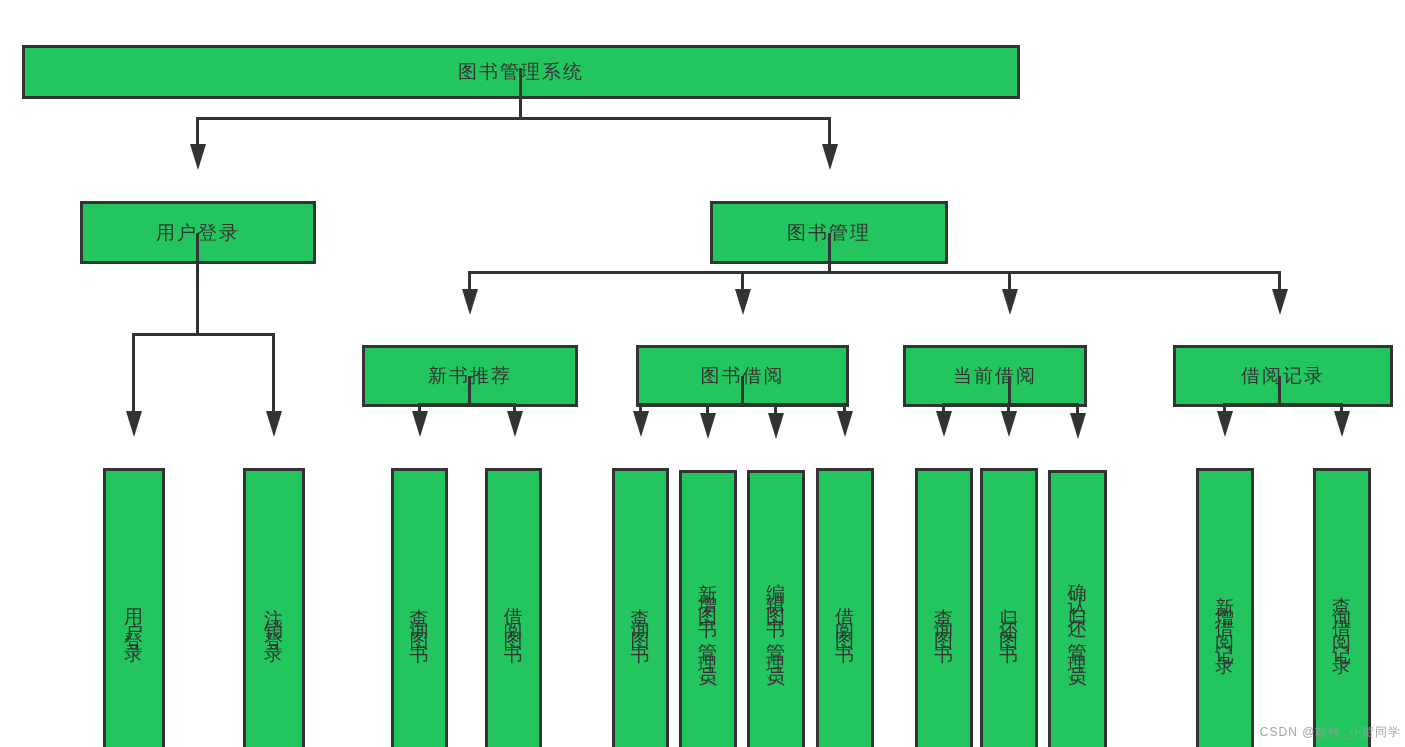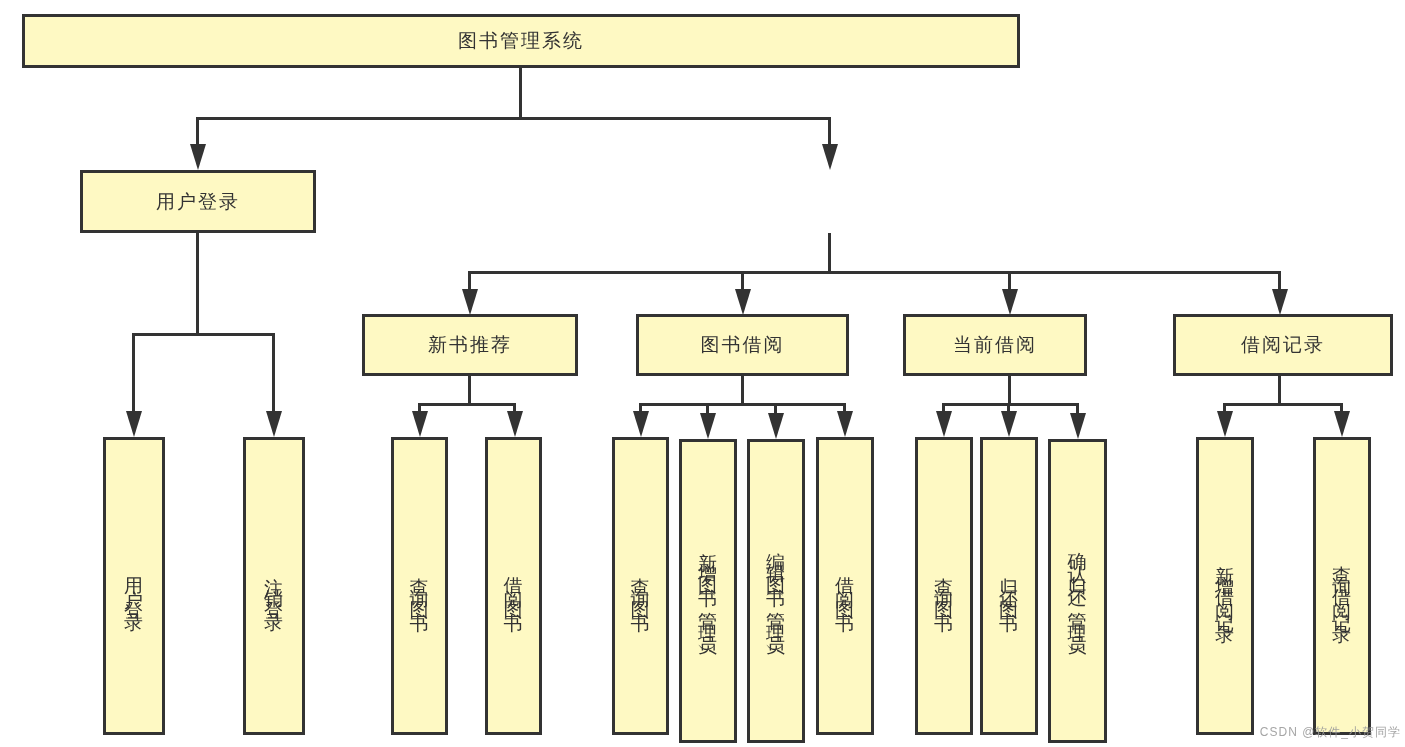--- a/index.html
+++ b/index.html
@@ -8,24 +8,25 @@
     width: 1405px;
     height: 747px;
     background: #ffffff;
     overflow: hidden;
     font-family: "Liberation Sans", "DejaVu Sans", sans-serif;
   }
   .box {
     position: absolute;
     box-sizing: border-box;
     border: 3px solid #333333;
-    background: #fef9c3;
+    background: #22c55e;
     display: flex;
     align-items: center;
     justify-content: center;
+    margin-top: 31px;
   }
   .hlabel {
     font-size: 19px;
     color: #333333;
     letter-spacing: 2px;
     white-space: nowrap;
   }
   .vlabel {
     writing-mode: vertical-lr;
     font-size: 19px;
@@ -64,20 +65,23 @@
 
   <div class="line" style="left:519px; top:68px; width:3px; height:51px;"></div>
   <div class="line" style="left:196px; top:117px; width:635px; height:3px;"></div>
   <div class="line" style="left:196px; top:117px; width:3px; height:31px;"></div>
   <div class="arrow" style="left:190px; top:144px;"></div>
   <div class="line" style="left:828px; top:117px; width:3px; height:31px;"></div>
   <div class="arrow" style="left:822px; top:144px;"></div>
 
   <div class="box" style="left:80px; top:170px; width:236px; height:63px;">
     <span class="hlabel">用户登录</span>
+  </div>
+  <div class="box" style="left:710px; top:170px; width:238px; height:63px;">
+    <span class="hlabel">图书管理</span>
   </div>
 
   <div class="line" style="left:196px; top:233px; width:3px; height:103px;"></div>
   <div class="line" style="left:132px; top:333px; width:143px; height:3px;"></div>
   <div class="line" style="left:132px; top:333px; width:3px; height:80px;"></div>
   <div class="arrow" style="left:126px; top:411px;"></div>
   <div class="line" style="left:272px; top:333px; width:3px; height:80px;"></div>
   <div class="arrow" style="left:266px; top:411px;"></div>
 
   <div class="line" style="left:828px; top:233px; width:3px; height:41px;"></div>

